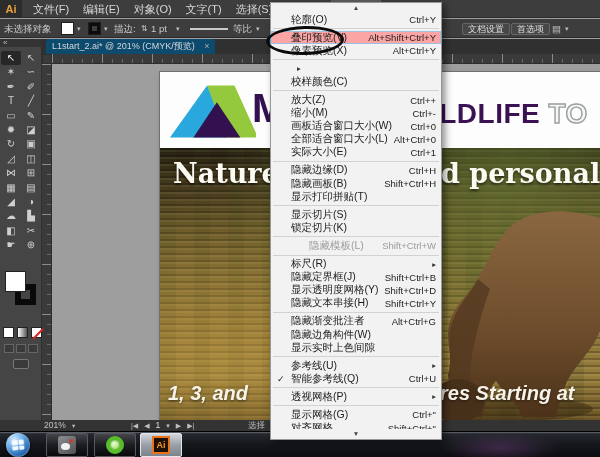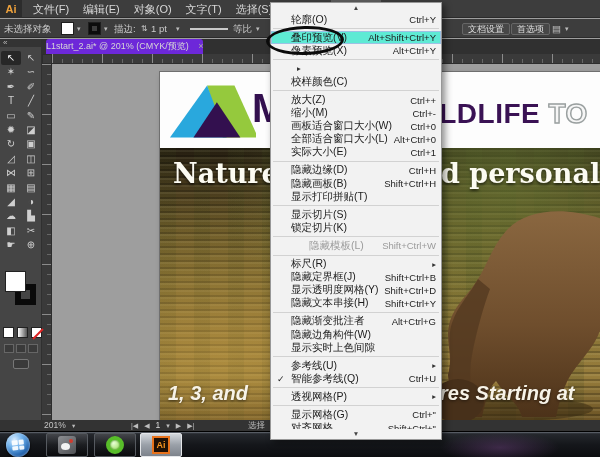--- a/index.html
+++ b/index.html
@@ -19,22 +19,22 @@
   .cb{position:absolute;top:0;height:19px;line-height:19px;white-space:nowrap;}
   .swatch{position:absolute;top:3px;width:13px;height:13px;border:1px solid #1e1e1e;}
   .swatch.fill{background:#fff;}
   .swatch.stroke{background:#3d3d3d;border:1px solid #1e1e1e;box-shadow:inset 0 0 0 3px #0c0c0c;}
   .chev{color:#bbb;font-size:7px;}
   .stroke-line{position:absolute;top:9px;left:190px;width:38px;height:2px;background:#c9c9c9;}
   .cb-btn{position:absolute;top:3.5px;height:12px;line-height:11px;border:1px solid #666;
           border-radius:2px;padding:0 5px;color:#ddd;font-size:9px;background:#474747;}
   
   .tabbar{position:absolute;left:42px;top:39px;width:558px;height:15px;background:#303030;z-index:3;}
-  .doc-tab{position:absolute;left:4px;top:0;height:15px;background:#6d28d9;color:#d6d6d6;
-           font-size:9px;line-height:15px;padding:0 0;border-radius:3px 3px 0 0;}
+  .doc-tab{position:absolute;left:4px;top:0;height:15px;background:#0c4a6e;color:#d6d6d6;
+           font-size:9px;line-height:15px;padding:0 6px;border-radius:3px 3px 0 0;}
   .tab-close{margin-left:7px;color:#aaa;font-size:9px;}
   
   .ruler-corner{position:absolute;left:42px;top:54px;width:10px;height:10px;background:#3a3a3a;z-index:2;border:1px solid #2d2d2d;}
   .ruler-h{position:absolute;left:52px;top:54px;width:548px;height:10px;background:#3a3a3a;z-index:2;
     background-image:repeating-linear-gradient(90deg,#8b8b8b 0 1px,transparent 1px 50px),
                      repeating-linear-gradient(90deg,#666 0 1px,transparent 1px 10px);
     background-size:100% 100%,100% 45%;background-position:0 0,0 100%;background-repeat:no-repeat,repeat-x;
     border-bottom:1px solid #2d2d2d;}
   .ruler-v{position:absolute;left:42px;top:64px;width:10px;height:356px;background:#3a3a3a;z-index:2;
     background-image:repeating-linear-gradient(180deg,#8b8b8b 0 1px,transparent 1px 50px),
@@ -117,21 +117,21 @@
   .view-menu{position:absolute;left:270px;top:2px;width:172px;height:438px;background:#f2f2f2;
     border:1px solid #979797;box-shadow:3px 3px 7px rgba(0,0,0,.45);z-index:10;
     display:flex;flex-direction:column;}
   .vm-scroll{height:10px;line-height:10px;text-align:center;font-size:6.5px;color:#444;flex:none;}
   .vm-list{flex:1;overflow:hidden;}
   .vm-row{display:flex;align-items:center;height:13.1px;padding:0 5px 0 6px;font-size:10.5px;color:#1c1c1c;white-space:nowrap;}
   .vm-check{width:14px;flex:none;font-size:9px;color:#222;}
   .vm-label{flex:1;overflow:hidden;}
   .vm-short{margin-left:6px;font-size:9.5px;flex:none;}
   .vm-sub{margin-left:6px;font-size:7.5px;flex:none;color:#333;}
-  .vm-row.hl{background:#5eead4;box-shadow:inset 0 0 0 1px #9dc1e4;}
+  .vm-row.hl{background:#fca5a5;box-shadow:inset 0 0 0 1px #9dc1e4;}
   .vm-row.dis{color:#9b9b9b;padding-left:24px;}
   .vm-sep{height:1px;background:#d2d2d2;margin:2px 2px;}
   .annotation-ellipse{position:absolute;left:266px;top:26px;width:78px;height:29px;
     border:3.5px solid #0b0b0b;border-radius:50%;z-index:11;transform:rotate(-1.5deg);}
 </style>
 </head>
 <body>
 
 <div class="app">
 

